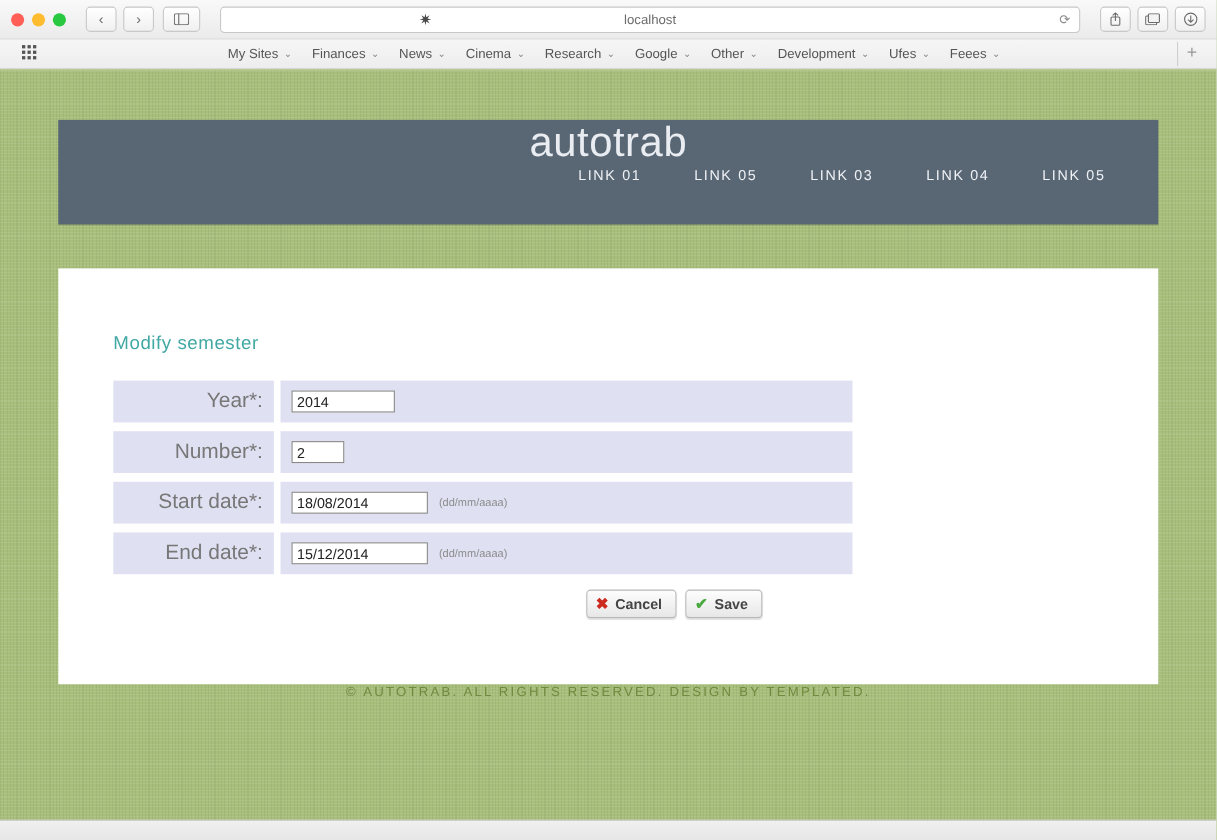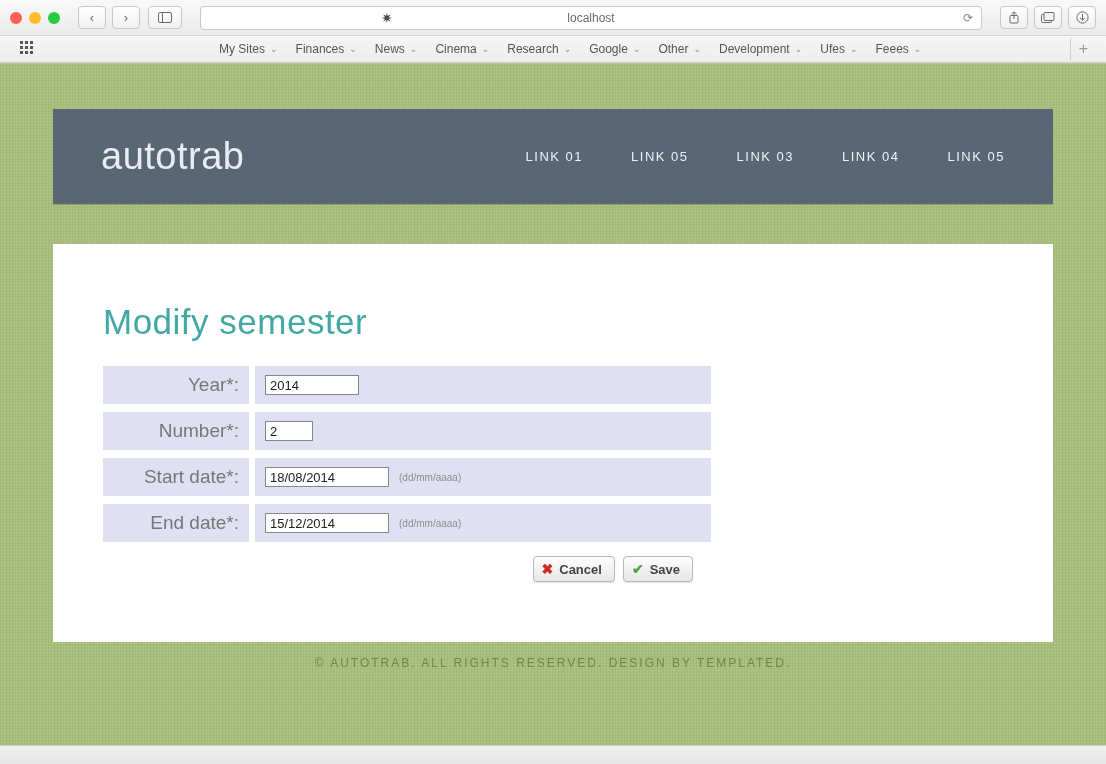--- a/index.html
+++ b/index.html
@@ -43,21 +43,21 @@
   }
   .addr .reload { position:absolute; right:8px; color:#8a8a8a; font-size:12px; }
   .addr .star { position:absolute; left:180px; font-size:14px; color:#4a4a4a; }
 
   .bookmarks {
     height:27px;
     background:linear-gradient(#f6f6f6,#ededed);
     border-bottom:1px solid #cfcfcf;
     display:flex; align-items:center;
     padding:0 10px 0 20px;
-    gap:14px;
+    gap:2px;
     color:#555;
   }
   .apps-icon {
     width:16px; height:16px; margin-right:160px;
     display:grid; grid-template-columns:repeat(3,3px); grid-template-rows:repeat(3,3px); gap:2px;
   }
   .apps-icon span { background:#555; }
   .bm-item { display:flex; align-items:center; gap:5px; padding:0 9px; font-size:12px; color:#555; cursor:default; }
   .bm-item .chev { font-size:9px; color:#888; }
   .new-tab {
@@ -86,54 +86,55 @@
   }
 
   
   .site-header {
     width:1000px; margin:0 auto;
     background:#596674;
     height:95px;
     display:flex; align-items:center;
     padding:0 48px 0 48px;
     box-shadow:0 1px 0 rgba(0,0,0,0.15);
+    flex-direction:column;
   }
   .site-title {
     font-size:38px; font-weight:300; letter-spacing:0.5px;
     color:#e9edf1;
     font-family:"Helvetica Neue", Arial, sans-serif;
   }
   .site-nav { margin-left:auto; display:flex; gap:48px; }
   .site-nav a {
     color:#eef1f5; font-size:13px; letter-spacing:1.5px;
     text-decoration:none; font-weight:400;
   }
 
   
   .card {
     width:1000px; margin:40px auto 0;
     background:#fff;
     padding:58px 50px 60px;
   }
   .card h1 {
     color:#41a8a3;
-    font-size:35px; font-weight:400;
+    font-size:17px; font-weight:400;
     letter-spacing:0.5px;
     margin-bottom:24px;
     font-family:"Trebuchet MS","Helvetica Neue",sans-serif;
   }
 
   .form-row { display:flex; gap:6px; margin-bottom:8px; }
   .form-label {
     width:146px; background:#dfe1f2;
     text-align:right; padding:8px 10px 8px 6px;
     color:#777; font-size:19px;
   }
   .form-field {
-    width:456px; background:#dfe1f2;
+    width:520px; background:#dfe1f2;
     padding:6px 10px;
     display:flex; align-items:center; gap:10px;
   }
   .form-field input[type=text]{
     border:1px solid #888; background:#fff;
     height:20px; padding:1px 4px;
     font-size:13px; color:#222;
   }
   .w-year { width:94px; }
   .w-num  { width:48px; }
@@ -151,21 +152,21 @@
     display:flex; align-items:center; gap:6px;
     color:#444; font-size:13px; font-weight:600;
     box-shadow:0 1px 1px rgba(0,0,0,0.12);
     cursor:default;
   }
   .icon-x { color:#cc2a1f; font-weight:bold; font-size:14px; }
   .icon-check { color:#4aa93e; font-weight:bold; font-size:14px; }
 
   .footer {
     text-align:center;
-    margin-top:14px;
+    margin-top:0;
     color:#6f8a3f;
     font-size:12px;
     letter-spacing:2px;
     font-family:"Trebuchet MS", Arial, sans-serif;
   }
   .footer a { color:#6f8a3f; text-decoration:none; }
 </style>
 </head>
 <body>
 

